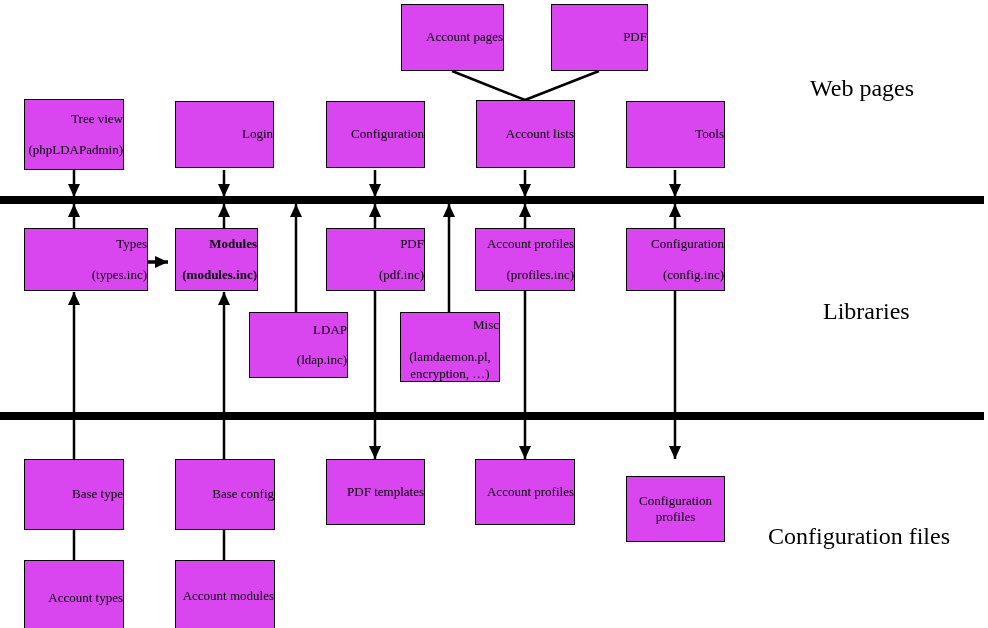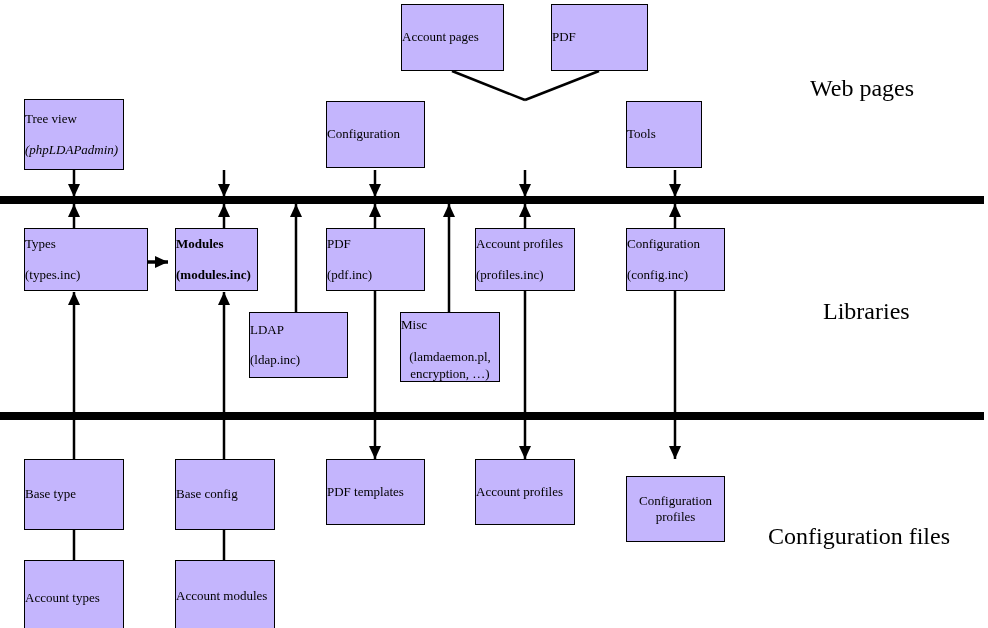--- a/index.html
+++ b/index.html
@@ -17,33 +17,33 @@
   }
   #svg-layer{
     position:absolute;
     left:0; top:0;
     width:988px; height:628px;
   }
   .node{
     position:absolute;
     box-sizing:border-box;
     border:1px solid #000000;
-    background:#c4b5fd;
+    background:#d946ef;
     display:flex;
     flex-direction:column;
-    align-items:flex-start;
+    align-items:flex-end;
     justify-content:center;
     text-align:center;
     font-size:13px;
     line-height:1.25;
     z-index:3;
   }
   .node .ln{ display:block; white-space:nowrap; }
   .node .ln.sub{ margin-top:14px; }
-  .node.tight .ln.sub{ margin-top:14px;font-style:italic; }
+  .node.tight .ln.sub{ margin-top:14px; }
   .node.wrap .ln{ white-space:normal; }
   .node.top-label{ justify-content:flex-start; padding-top:4px; }
   .node.top-label .ln.sub{ margin-top:16px; white-space:nowrap;}
   .section-label{
     position:absolute;
     font-size:24px;
     white-space:nowrap;
     z-index:3;
   }
 </style>
@@ -117,27 +117,33 @@
 
   <div class="node" style="left:551px; top:4px; width:97px; height:67px;">
     <span class="ln">PDF</span>
   </div>
 
   <div class="node tight" style="left:24px; top:99px; width:100px; height:71px;">
     <span class="ln">Tree view</span>
     <span class="ln sub">(phpLDAPadmin)</span>
   </div>
 
+  <div class="node" style="left:175px; top:101px; width:99px; height:67px;">
+    <span class="ln">Login</span>
+  </div>
 
   <div class="node" style="left:326px; top:101px; width:99px; height:67px;">
     <span class="ln">Configuration</span>
   </div>
 
-
-  <div class="node" style="left:626px; top:101px; width:76px; height:67px;">
+  <div class="node" style="left:476px; top:100px; width:99px; height:68px;">
+    <span class="ln">Account lists</span>
+  </div>
+
+  <div class="node" style="left:626px; top:101px; width:99px; height:67px;">
     <span class="ln">Tools</span>
   </div>
 
   <div class="node" style="left:24px; top:228px; width:124px; height:63px;">
     <span class="ln">Types</span>
     <span class="ln sub">(types.inc)</span>
   </div>
 
   <div class="node" style="left:175px; top:228px; width:83px; height:63px;font-weight:bold;">
     <span class="ln">Modules</span>

